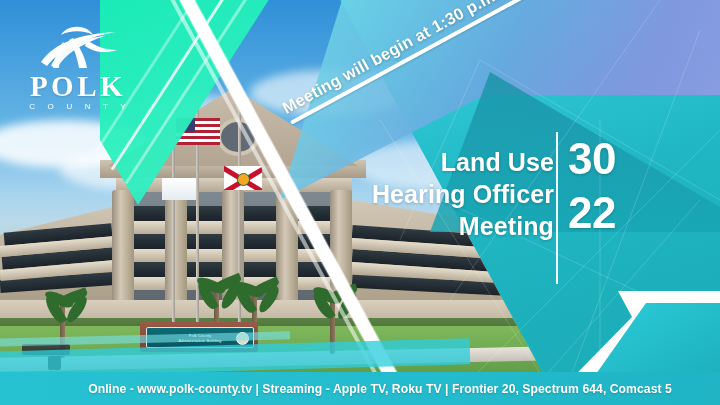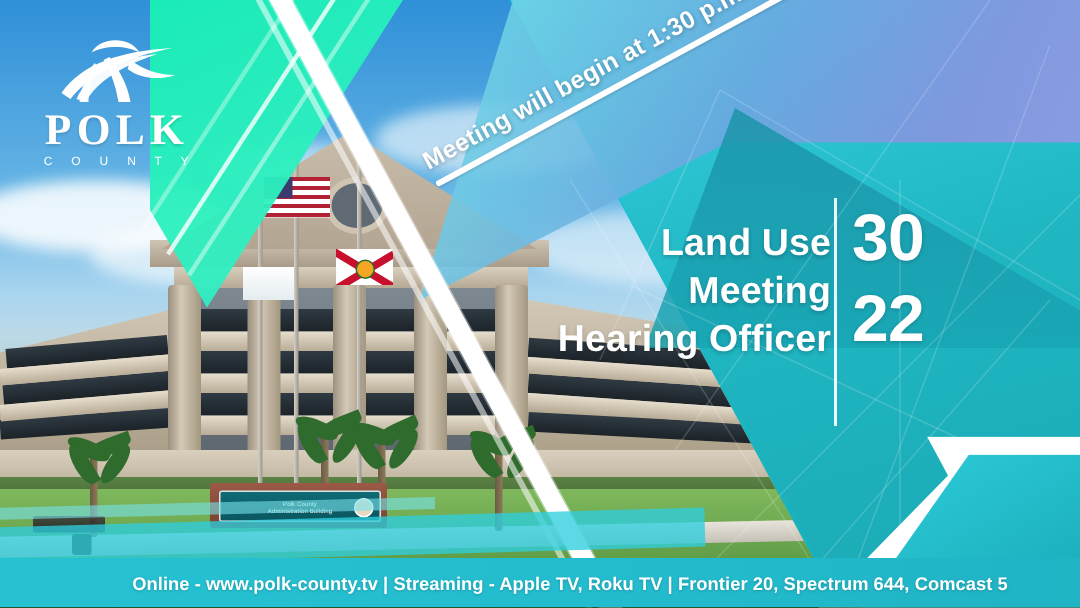--- a/index.html
+++ b/index.html
@@ -396,22 +396,22 @@
     <div class="logo-sub">C O U N T Y</div>
   </div>
 
   <div class="note-wrap">
     <div class="note-txt">Meeting will begin at 1:30 p.m.</div>
     <div class="note-rule"></div>
   </div>
 
   <div class="title-block">
     <div>Land Use</div>
+    <div>Hearing Officer</div>
     <div>Meeting</div>
-    <div>Hearing Officer</div>
   </div>
 
   <div class="divider"></div>
 
   <div class="date-block">
     <div class="date-y1">30</div>
     <div class="date-y2">22</div>
   </div>
 
   <div class="footer">

